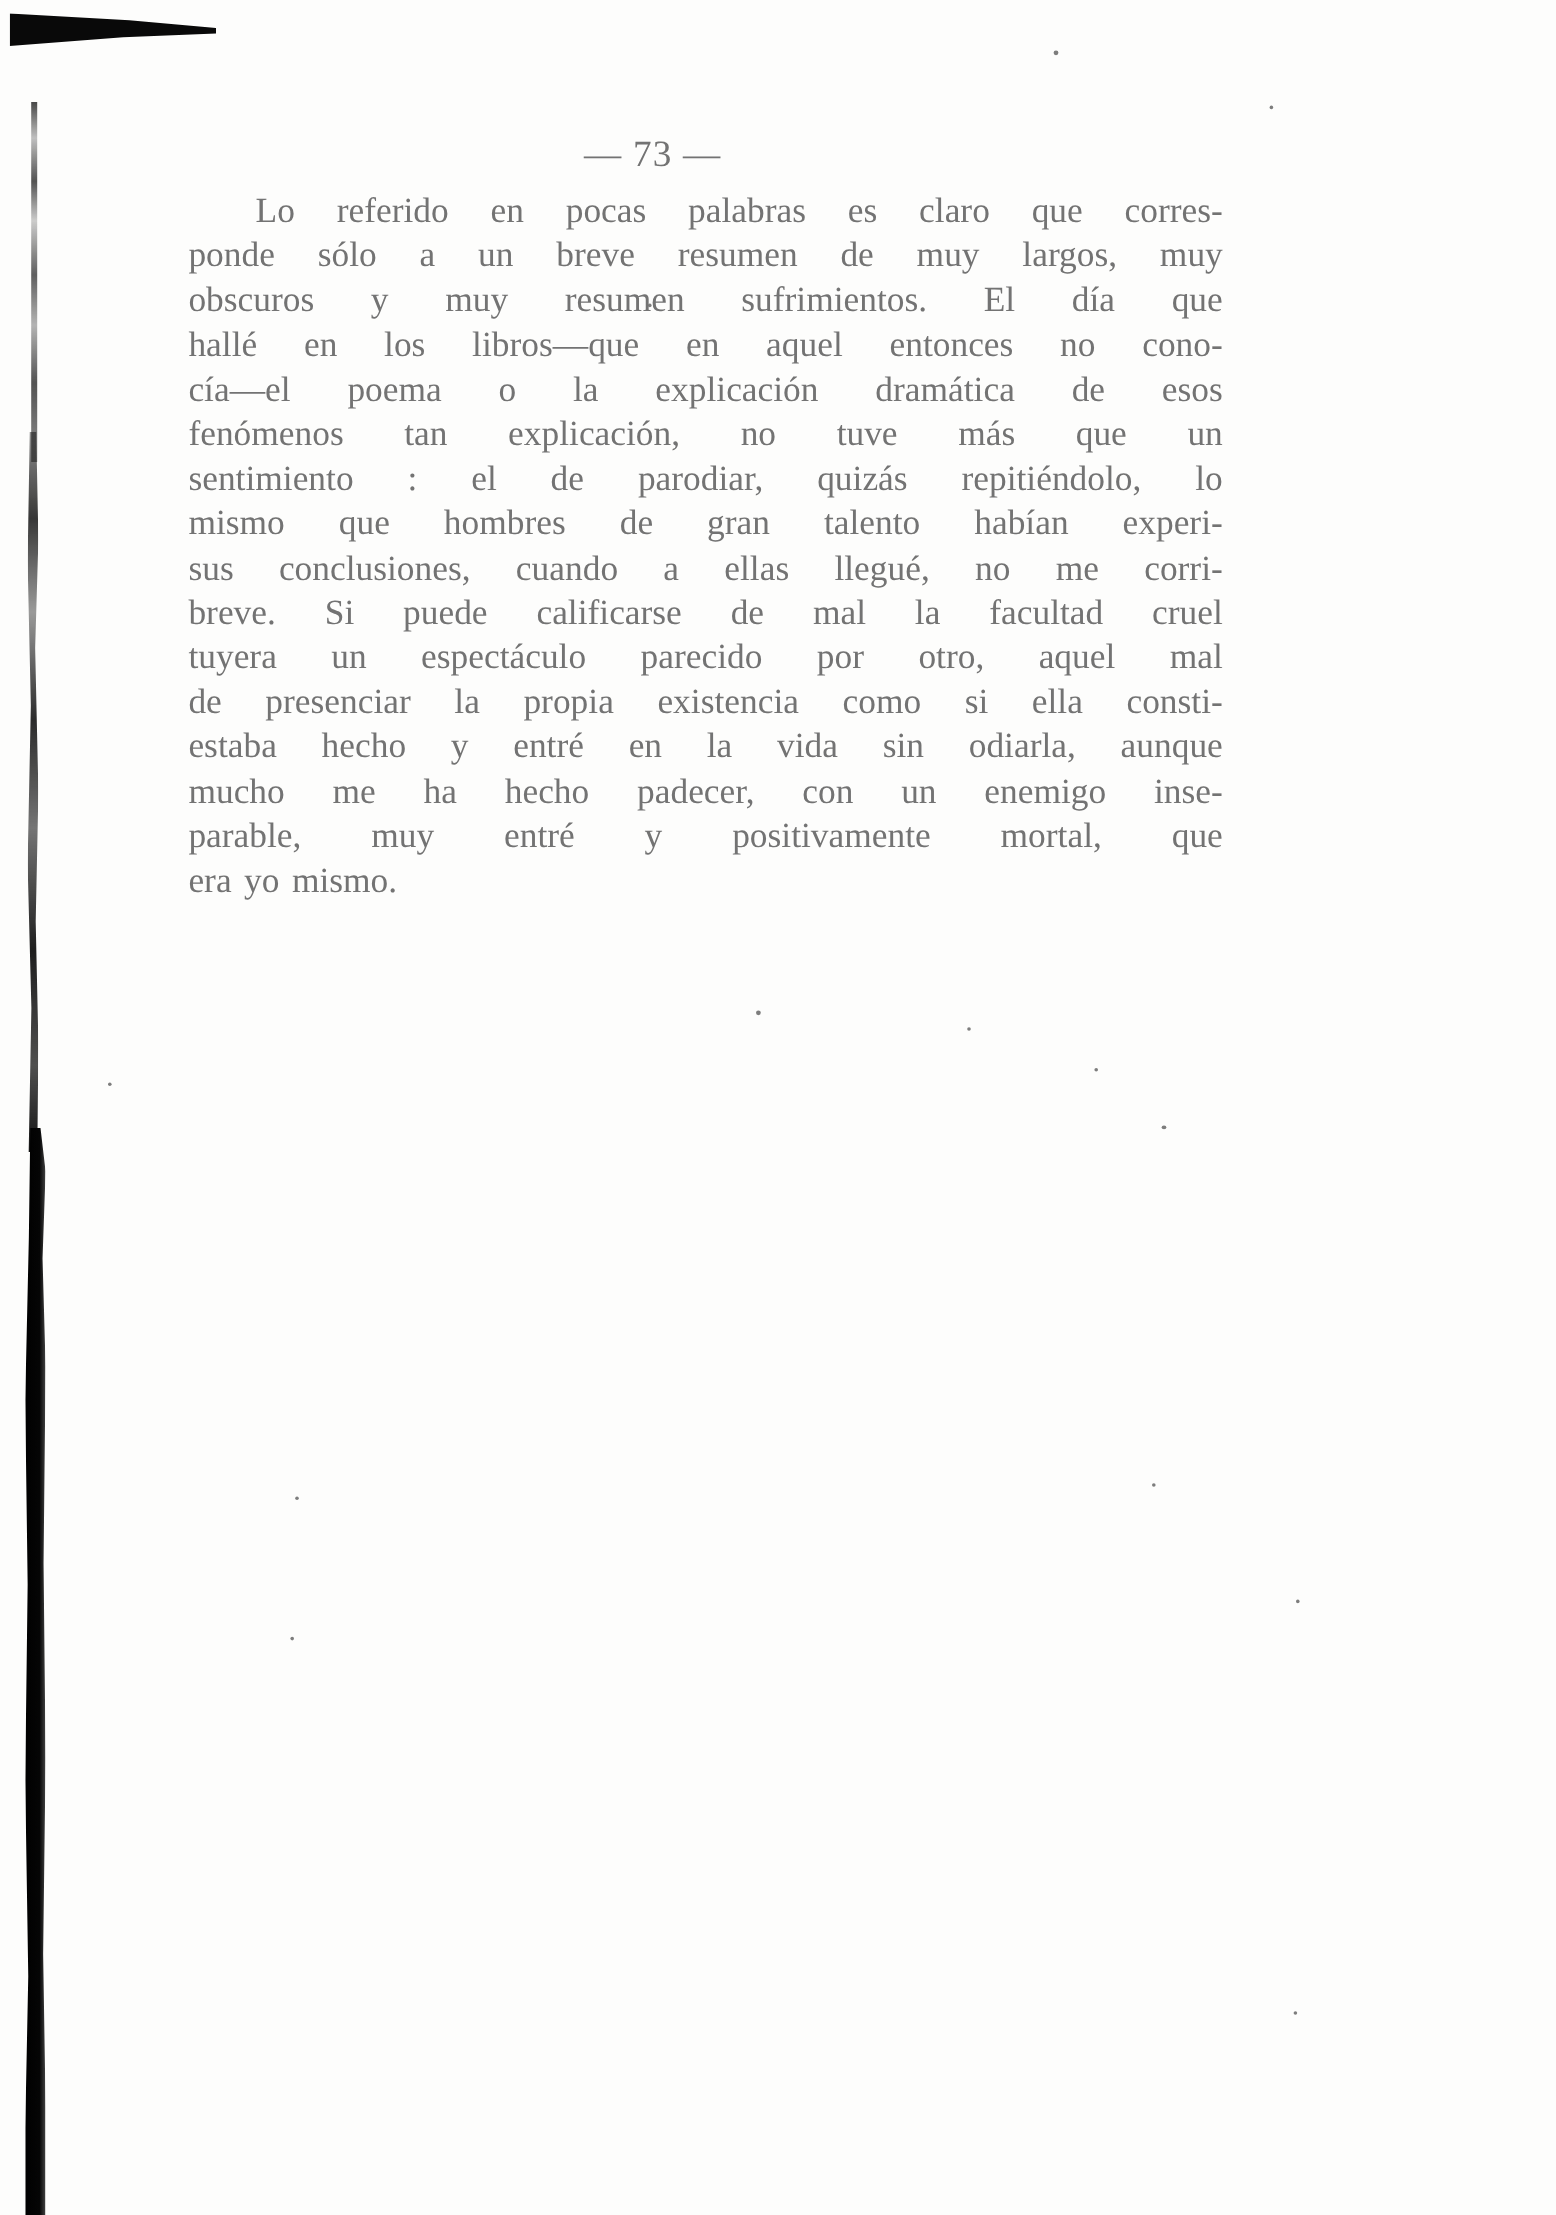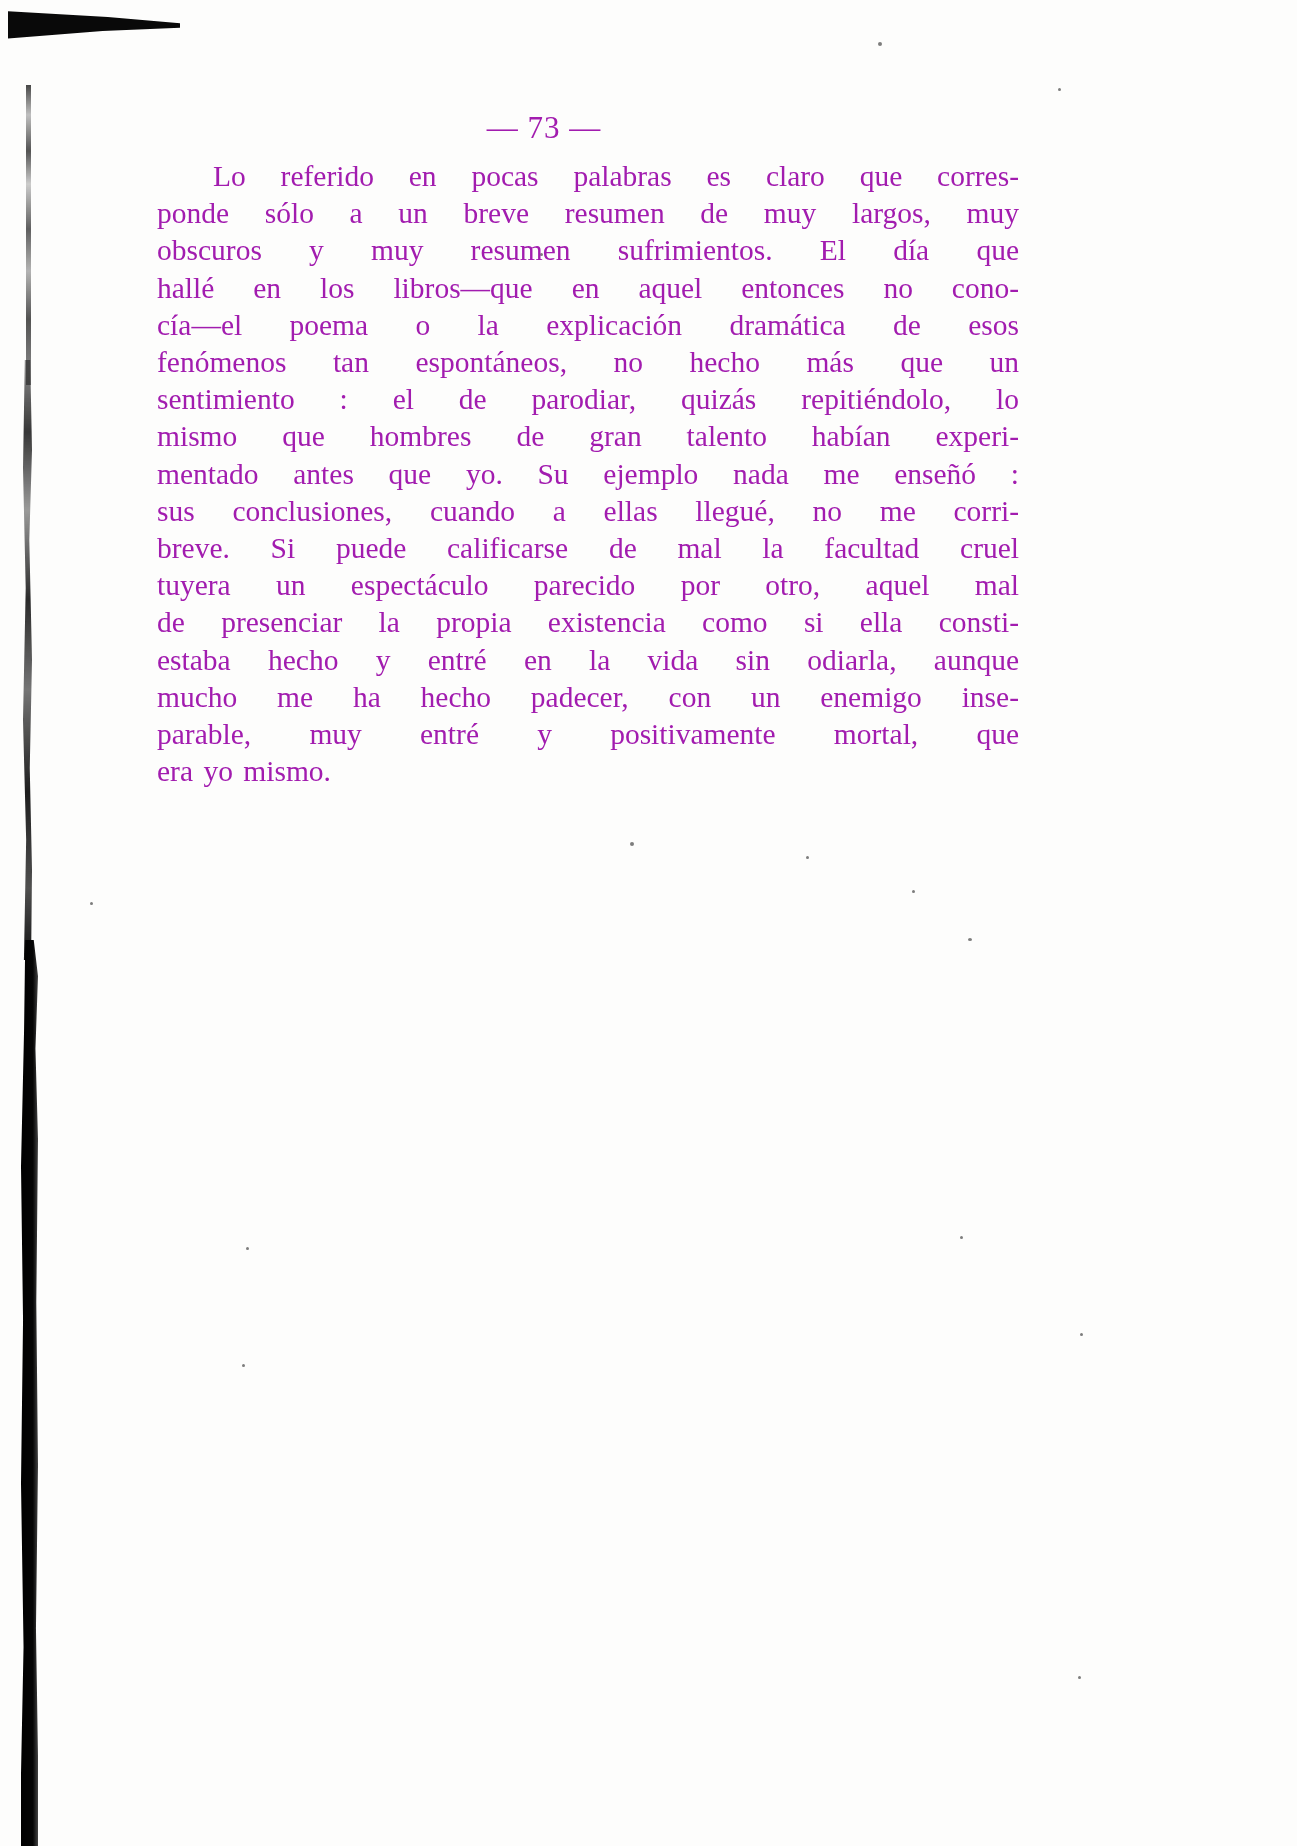--- a/index.html
+++ b/index.html
@@ -7,21 +7,21 @@
     padding: 0;
     background: #e9e9e9;
   }
   .page {
     position: relative;
     width: 1297px;
     height: 1846px;
     background: #fdfdfc;
     overflow: hidden;
     font-family: "Liberation Serif", "DejaVu Serif", serif;
-    color: #a21caf;
+    color: #737373;
   }
 
   
   .corner-mark {
     position: absolute;
     left: 8px;
     top: 8px;
     width: 172px;
     height: 32px;
     background: #090909;
@@ -132,24 +132,23 @@
   <div class="speck" style="left:1078px; top:1676px; width:3px; height:3px;"></div>
 
   <div class="page-number">— 73 —</div>
 
   <div class="text-block">
     <div class="text-line first">Lo referido en pocas palabras es claro que corres-</div>
     <div class="text-line">ponde sólo a un breve resumen de muy largos, muy</div>
     <div class="text-line">obscuros y muy resumen sufrimientos. El día que</div>
     <div class="text-line">hallé en los libros—que en aquel entonces no cono-</div>
     <div class="text-line">cía—el poema o la explicación dramática de esos</div>
-    <div class="text-line">fenómenos tan espontáneos, no hecho más que un</div>
+    <div class="text-line">fenómenos tan explicación, no tuve más que un</div>
     <div class="text-line">sentimiento : el de parodiar, quizás repitiéndolo, lo</div>
     <div class="text-line">mismo que hombres de gran talento habían experi-</div>
-    <div class="text-line">mentado antes que yo. Su ejemplo nada me enseñó :</div>
     <div class="text-line">sus conclusiones, cuando a ellas llegué, no me corri-</div>
     <div class="text-line">breve. Si puede calificarse de mal la facultad cruel</div>
     <div class="text-line">tuyera un espectáculo parecido por otro, aquel mal</div>
     <div class="text-line">de presenciar la propia existencia como si ella consti-</div>
     <div class="text-line">estaba hecho y entré en la vida sin odiarla, aunque</div>
     <div class="text-line">mucho me ha hecho padecer, con un enemigo inse-</div>
     <div class="text-line">parable, muy entré y positivamente mortal, que</div>
     <div class="text-line last">era yo mismo.</div>
   </div>
 

